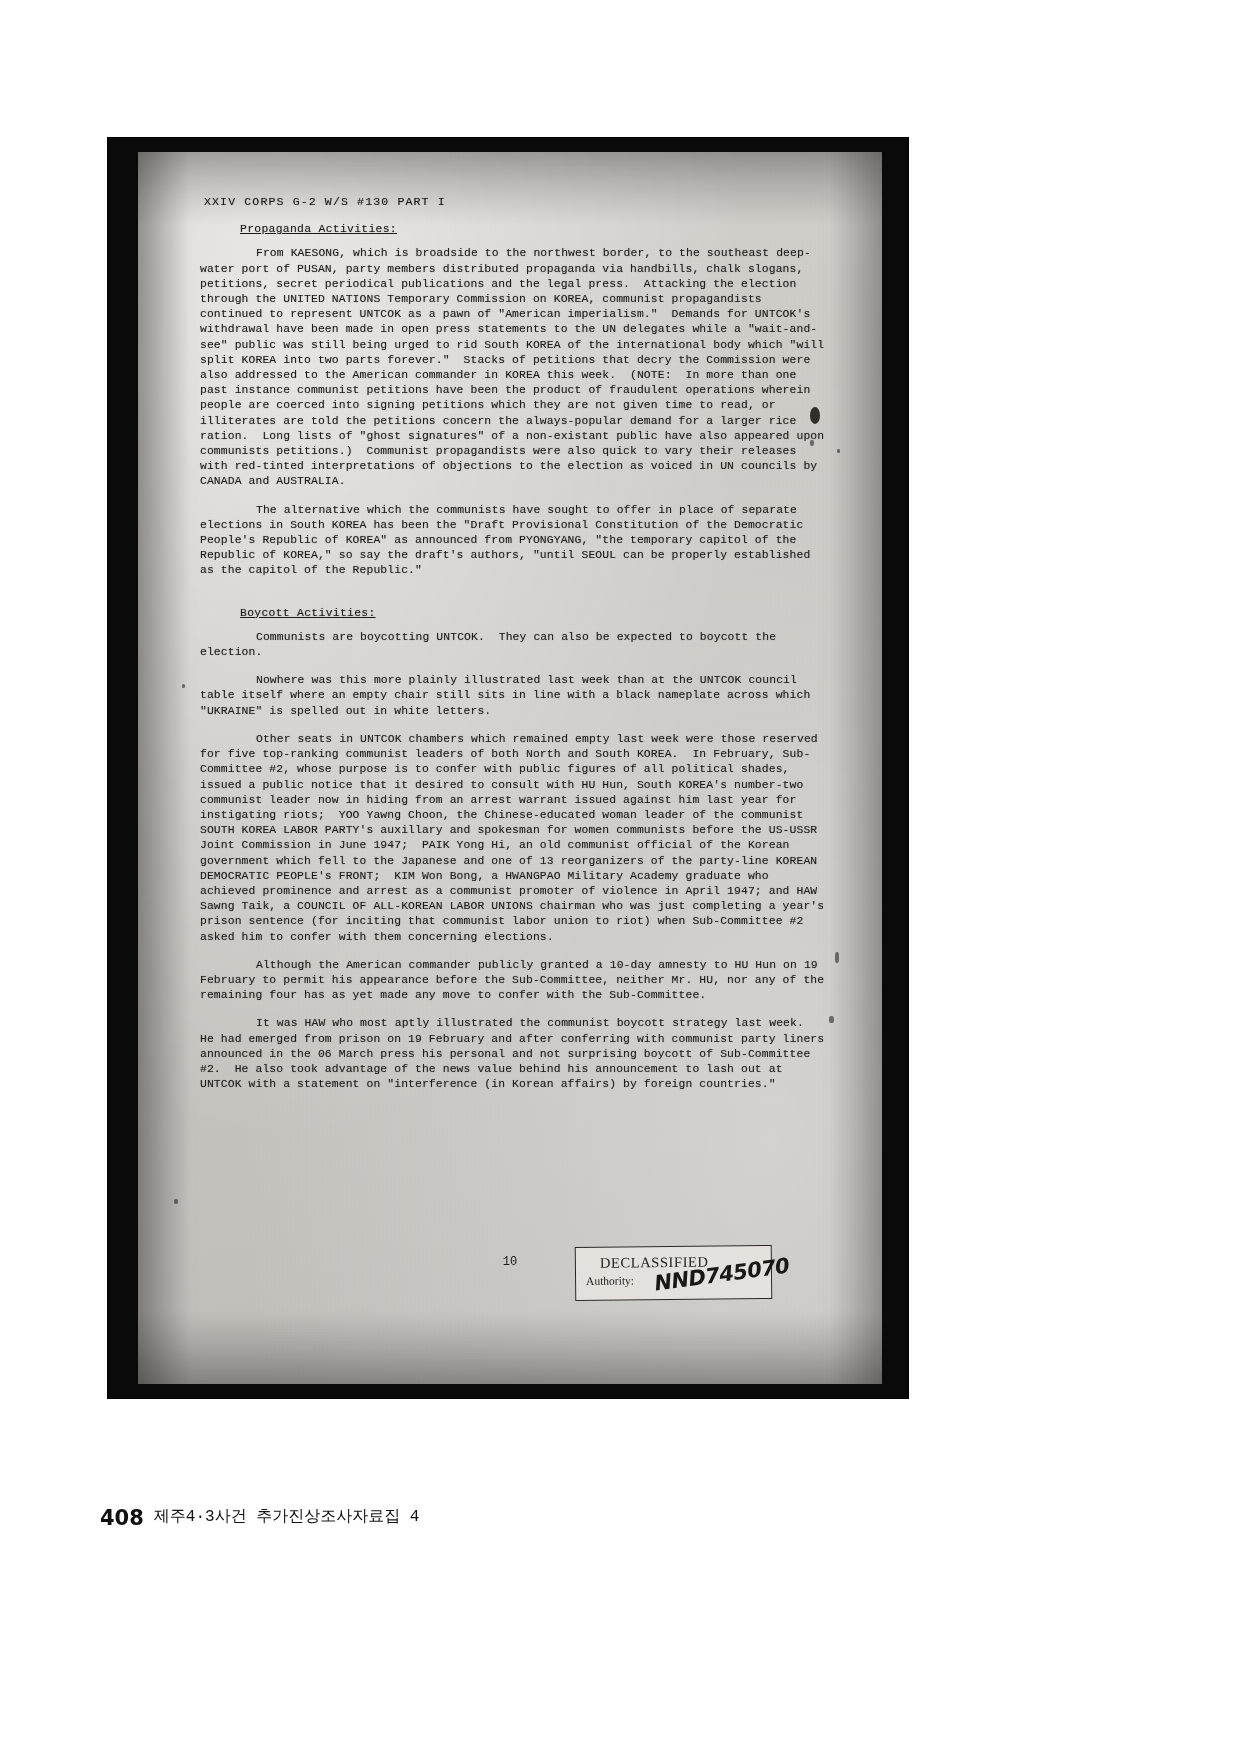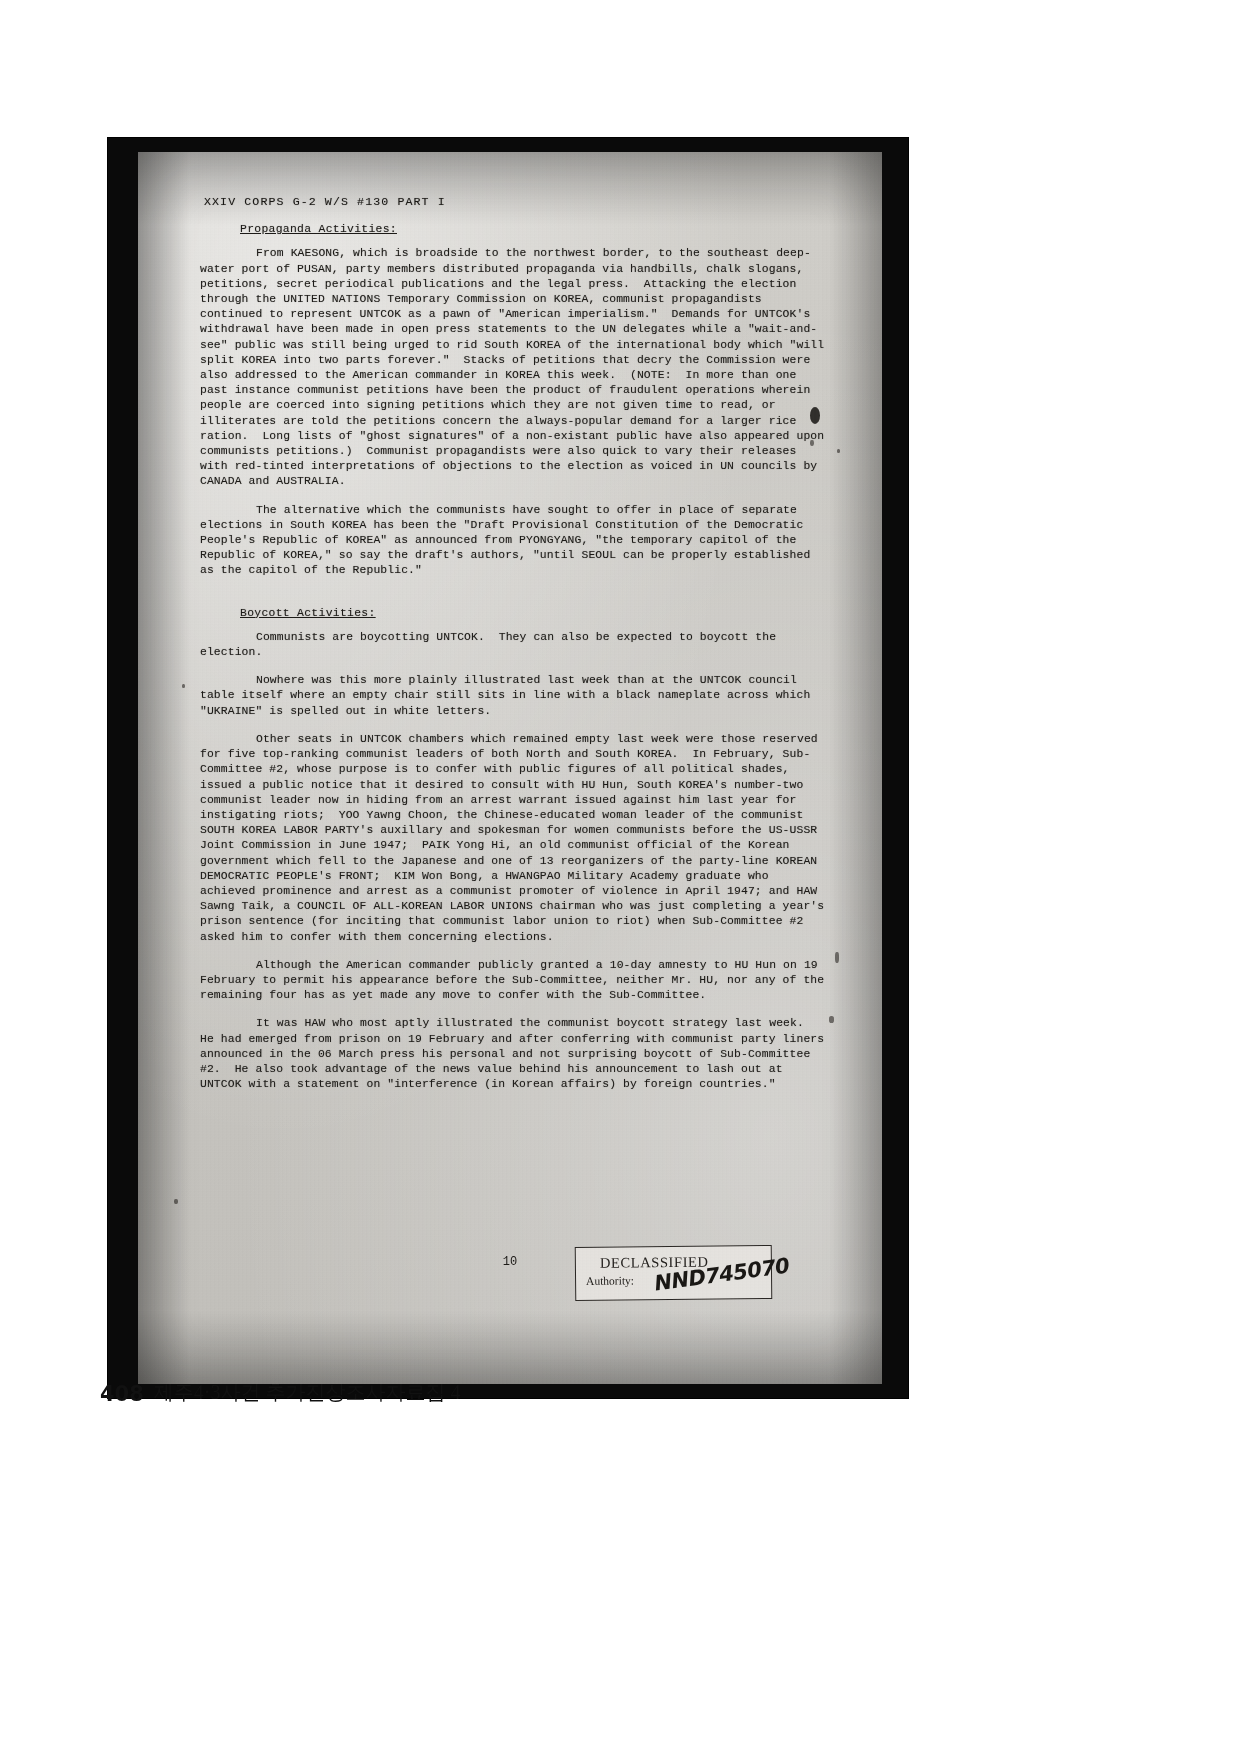--- a/index.html
+++ b/index.html
@@ -152,34 +152,34 @@
     position: absolute;
     background: #2b2825;
     opacity: 0.6;
     border-radius: 40%;
   }
 
   
   .footer {
     position: absolute;
     left: 100px;
-    top: 1379px;
+    top: 1506px;
     display: flex;
-    align-items: flex-end;
+    align-items: flex-start;
     gap: 10px;
   }
   .footer-num {
     font-family: "DejaVu Sans", sans-serif;
     font-size: 21px;
     font-weight: bold;
     color: #111;
   }
   .footer-title {
-    font-family: Liberation Serif, serif;
-    font-size: 20px;
+    font-family: Liberation Mono, monospace;
+    font-size: 16px;
     color: #111;
   }
 </style>
 </head>
 <body>
 
 <div class="scan-frame">
   <div class="scan-page">
 
     <div class="doc">

